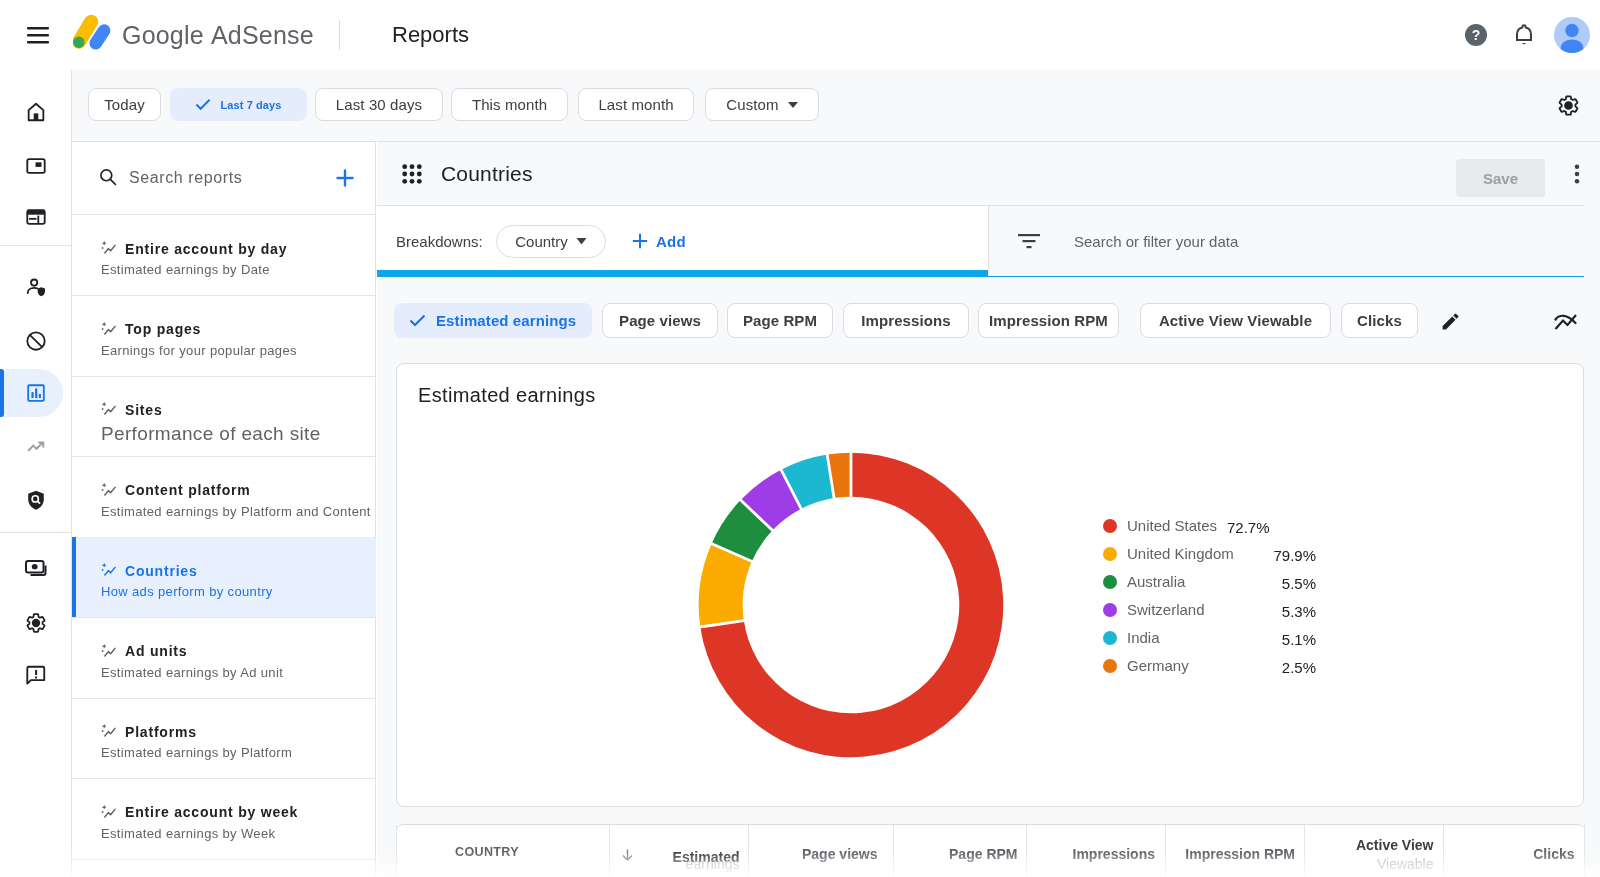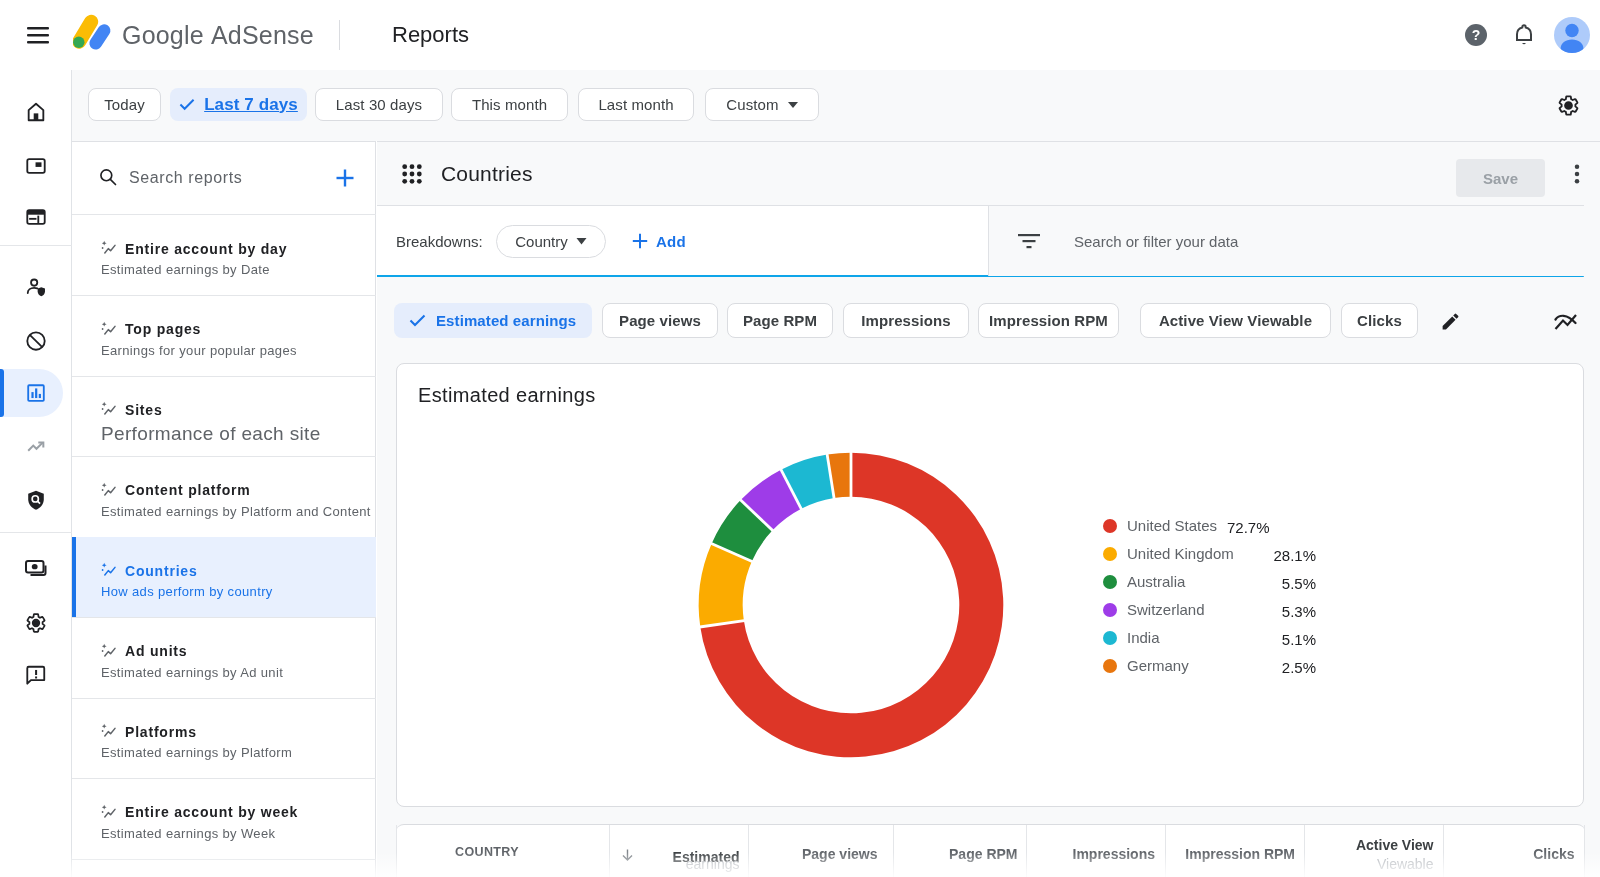--- a/index.html
+++ b/index.html
@@ -61,21 +61,21 @@
     </g>
   </svg>
 </div>
 
 <div class="abs" style="left:72px;top:70px;width:1528px;height:71px;background:#f8f9fa;">
   <div class="dchip" style="left:16px;width:73px;">Today</div>
   <div class="abs" style="left:98px;top:18px;width:137px;height:33px;background:#e5edfc;border-radius:8px;display:flex;align-items:center;justify-content:center;">
     <svg width="16" height="13" viewBox="0 0 17 13" style="margin-right:9px;">
         <path d="M1.5 6.5 L6 11 L15.5 1.5" fill="none" stroke="#1a73e8" stroke-width="2.1"></path>
       </svg>
-    <span style="font-size:17px;font-weight:bold;color:#1a73e8;letter-spacing:0.1px;text-decoration:underline;">Last 7 days</span>
+    <span style="font-size:11px;font-weight:bold;color:#1a73e8;letter-spacing:0.1px;">Last 7 days</span>
   </div>
   <div class="dchip" style="left:243px;width:128px;">Last 30 days</div>
   <div class="dchip" style="left:379px;width:117px;">This month</div>
   <div class="dchip" style="left:506px;width:116px;">Last month</div>
   <div class="dchip" style="left:633px;width:114px;">Custom<svg style="margin-left:9px;" width="10" height="6" viewBox="0 0 10 6">
         <path d="M0 0 L10 0 L5 6 Z" fill="#3c4043"></path>
       </svg></div>
   <svg class="abs" style="left:1485px;top:24px;" width="23" height="23" viewBox="0 0 24 24">
     <path fill="none" stroke="#202124" stroke-width="1.9" stroke-linejoin="round" d="M19.14 12.94c.04-.3.06-.61.06-.94 0-.32-.02-.64-.07-.94l2.03-1.58c.18-.14.23-.41.12-.61l-1.92-3.32c-.12-.22-.37-.29-.59-.22l-2.39.96c-.5-.38-1.03-.7-1.62-.94l-.36-2.54c-.04-.24-.24-.41-.48-.41h-3.84c-.24 0-.43.17-.47.41l-.36 2.54c-.59.24-1.13.57-1.62.94l-2.39-.96c-.22-.08-.47 0-.59.22L2.74 8.87c-.12.21-.08.47.12.61l2.03 1.58c-.05.3-.09.63-.09.94s.02.64.07.94l-2.03 1.58c-.18.14-.23.41-.12.61l1.92 3.32c.12.22.37.29.59.22l2.39-.96c.5.38 1.03.7 1.62.94l.36 2.54c.05.24.24.41.48.41h3.84c.24 0 .44-.17.47-.41l.36-2.54c.59-.24 1.13-.56 1.62-.94l2.39.96c.22.08.47 0 .59-.22l1.92-3.32c.12-.22.07-.47-.12-.61l-2.01-1.58zM12 15.6c-1.98 0-3.6-1.62-3.6-3.6s1.62-3.6 3.6-3.6 3.6 1.62 3.6 3.6-1.62 3.6-3.6 3.6z"></path>
       <circle cx="12" cy="12" r="3.3" fill="#202124"></circle>
@@ -249,21 +249,21 @@
     </g>
   </svg>
   <div class="abs" style="left:64px;top:0;height:63px;display:flex;align-items:center;font-size:21px;color:#202124;letter-spacing:0.2px;">Countries</div>
   <div class="abs" style="left:1079px;top:17px;width:89px;height:38px;background:#e7e9ec;border-radius:4px;display:flex;align-items:center;justify-content:center;font-size:15px;font-weight:bold;color:#9aa0a6;">Save</div>
   <svg class="abs" style="left:1194px;top:21px;" width="12" height="22" viewBox="0 0 12 22">
     <circle cx="6" cy="3.8" r="2.25" fill="#3c4043"></circle>
       <circle cx="6" cy="11" r="2.25" fill="#3c4043"></circle>
       <circle cx="6" cy="18.2" r="2.25" fill="#3c4043"></circle>
   </svg>
 
-  <div class="abs" style="left:0;top:63px;width:1207px;height:72px;background:#fff;border-top:1px solid #dfe1e5;border-bottom:2px solid #0ea5e9;border-right:1px solid #dfe1e5;">
+  <div class="abs" style="left:0;top:63px;width:1207px;height:72px;background:#fff;border-top:1px solid #dfe1e5;border-bottom:7px solid #0ea5e9;border-right:1px solid #dfe1e5;">
     <div class="abs" style="left:611px;top:0;width:596px;height:70px;background:#f8f9fa;border-left:1px solid #dfe1e5;"></div>
     <div class="abs" style="left:19px;top:0;height:70px;display:flex;align-items:center;font-size:15px;color:#3c4043;">Breakdowns:</div>
     <div class="abs" style="left:119px;top:19px;width:110px;height:33px;border:1px solid #dadce0;border-radius:17px;background:#fff;display:flex;align-items:center;justify-content:center;font-size:15px;color:#3c4043;">Country<svg style="margin-left:8px;" width="11" height="7" viewBox="0 0 11 7">
           <path d="M0.5 0 L10.5 0 L5.5 6.5 Z" fill="#3c4043"></path>
         </svg></div>
     <svg class="abs" style="left:255px;top:27px;" width="16" height="16" viewBox="0 0 16 16">
       <line x1="8" y1="0.8" x2="8" y2="15.2" stroke="#1a73e8" stroke-width="2"></line>
       <line x1="0.8" y1="8" x2="15.2" y2="8" stroke="#1a73e8" stroke-width="2"></line>
     </svg>
     <div class="abs" style="left:279px;top:0;height:70px;display:flex;align-items:center;font-size:15px;font-weight:bold;color:#1a73e8;letter-spacing:0.2px;">Add</div>
@@ -331,21 +331,21 @@
       </div>
     <div class="lgrow" style="left:706px;top:265px;">
         <span style="width:14px;height:14px;border-radius:50%;background:#1cb8d2;"></span>
         <span style="margin-left:10px;">India</span>
       </div>
     <div class="lgrow" style="left:706px;top:293px;">
         <span style="width:14px;height:14px;border-radius:50%;background:#e8760d;"></span>
         <span style="margin-left:10px;">Germany</span>
       </div>
     <div class="abs" style="left:830px;top:155px;width:89px;font-size:15px;color:#202124;">72.7%</div>
-    <div class="abs" style="left:830px;top:183px;width:89px;text-align:right;font-size:15px;color:#202124;">28.1%</div>
+    <div class="abs" style="left:830px;top:183px;width:89px;text-align:right;font-size:15px;color:#202124;">79.9%</div>
     <div class="abs" style="left:830px;top:211px;width:89px;text-align:right;font-size:15px;color:#202124;">5.5%</div>
     <div class="abs" style="left:830px;top:239px;width:89px;text-align:right;font-size:15px;color:#202124;">5.3%</div>
     <div class="abs" style="left:830px;top:267px;width:89px;text-align:right;font-size:15px;color:#202124;">5.1%</div>
     <div class="abs" style="left:830px;top:295px;width:89px;text-align:right;font-size:15px;color:#202124;">2.5%</div>
   </div>
 
   <div class="abs" style="left:19px;top:682px;width:1189px;height:54px;background:#fff;border-top:1px solid #dadce0;border-radius:8px 8px 0 0;">
     <div class="abs" style="left:0;top:0;width:1px;height:54px;background:#e4e6e9;"></div>
     <div class="abs" style="left:1188px;top:0;width:1px;height:54px;background:#e4e6e9;"></div>
     <div class="th" style="left:213px;"></div>

